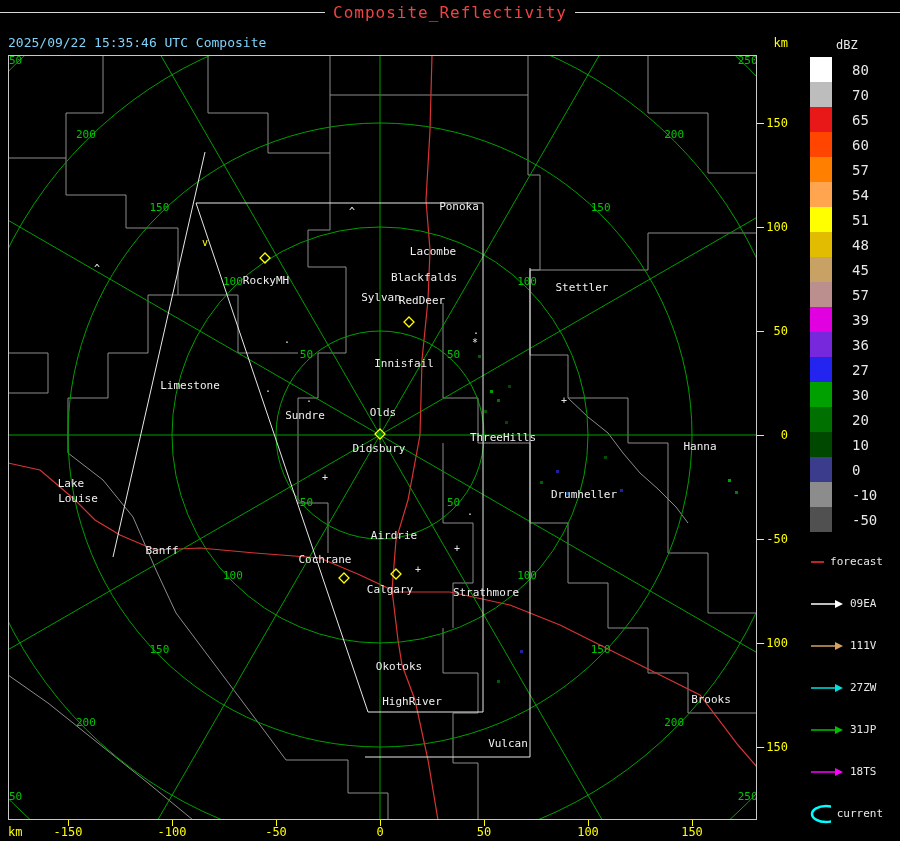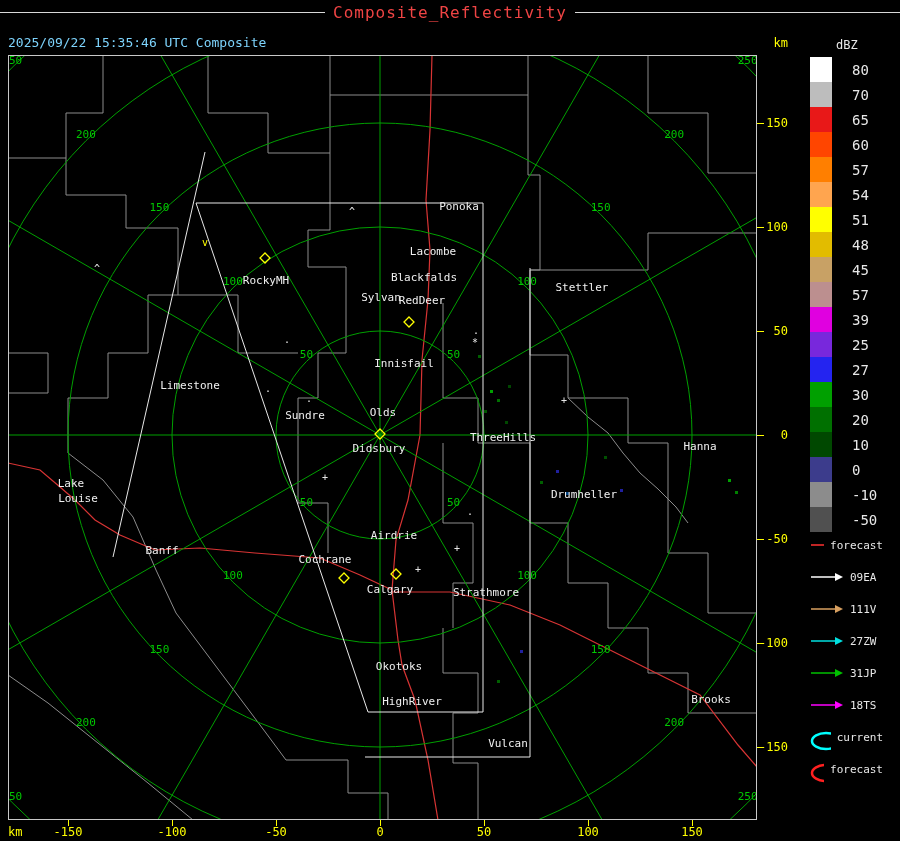--- a/index.html
+++ b/index.html
@@ -13,21 +13,21 @@
   .map{position:absolute;left:8px;top:55px;width:749px;height:765px;background:#000}
   .axlab-r{position:absolute;left:758px;width:30px;text-align:right;color:#ffff00;font-size:12px;line-height:14px}
   .axlab-b{position:absolute;top:825px;width:36px;text-align:center;color:#ffff00;font-size:12px}
   .tick-r{position:absolute;left:757px;width:7px;height:1px;background:#ffff00}
   .tick-b{position:absolute;top:820px;width:1px;height:6px;background:#ffff00}
   .panel{position:absolute;left:810px;top:38px;width:73px}
   .dbz{color:#e8e8e8;font-size:12px;margin:0 0 5px 26px}
   .swrow{display:flex;align-items:center;height:25px}
   .sw{width:22px;height:25px}
   .swlab{color:#e8e8e8;font-size:14px;margin-left:20px}
-  .legrow{display:flex;height:25px;margin-top:7px}
+  .legrow{display:flex;align-items:center;height:25px;margin-top:17px}
   .leglab{color:#e8e8e8;font-size:11px;margin-left:6px}
 </style>
 </head>
 <body>
 
 <div class="titlebar">
   <div class="tline"></div>
   <div class="title">Composite_Reflectivity</div>
   <div class="tline"></div>
 </div>
@@ -263,21 +263,21 @@
       <div class="swrow">
         <div class="sw" style="background: rgb(188, 143, 143);"></div>
         <span class="swlab">57</span>
       </div>
       <div class="swrow">
         <div class="sw" style="background: rgb(224, 0, 224);"></div>
         <span class="swlab">39</span>
       </div>
       <div class="swrow">
         <div class="sw" style="background: rgb(120, 40, 220);"></div>
-        <span class="swlab">25</span>
+        <span class="swlab">36</span>
       </div>
       <div class="swrow">
         <div class="sw" style="background: rgb(36, 36, 240);"></div>
         <span class="swlab">27</span>
       </div>
       <div class="swrow">
         <div class="sw" style="background: rgb(0, 160, 0);"></div>
         <span class="swlab">30</span>
       </div>
       <div class="swrow">

